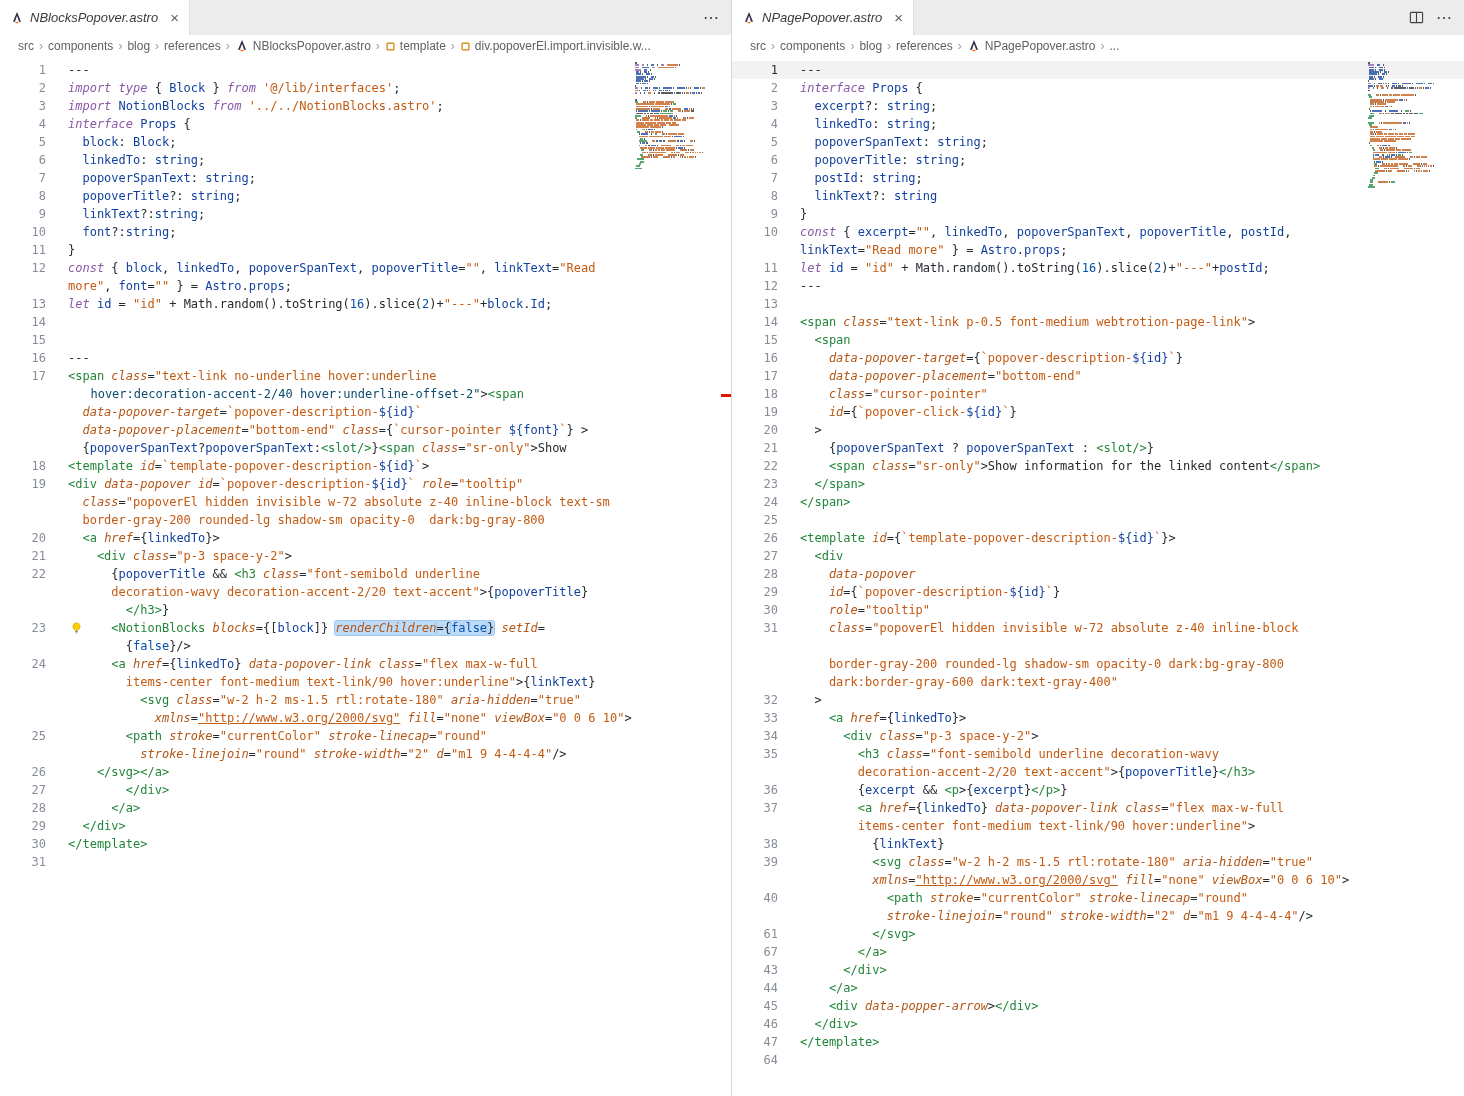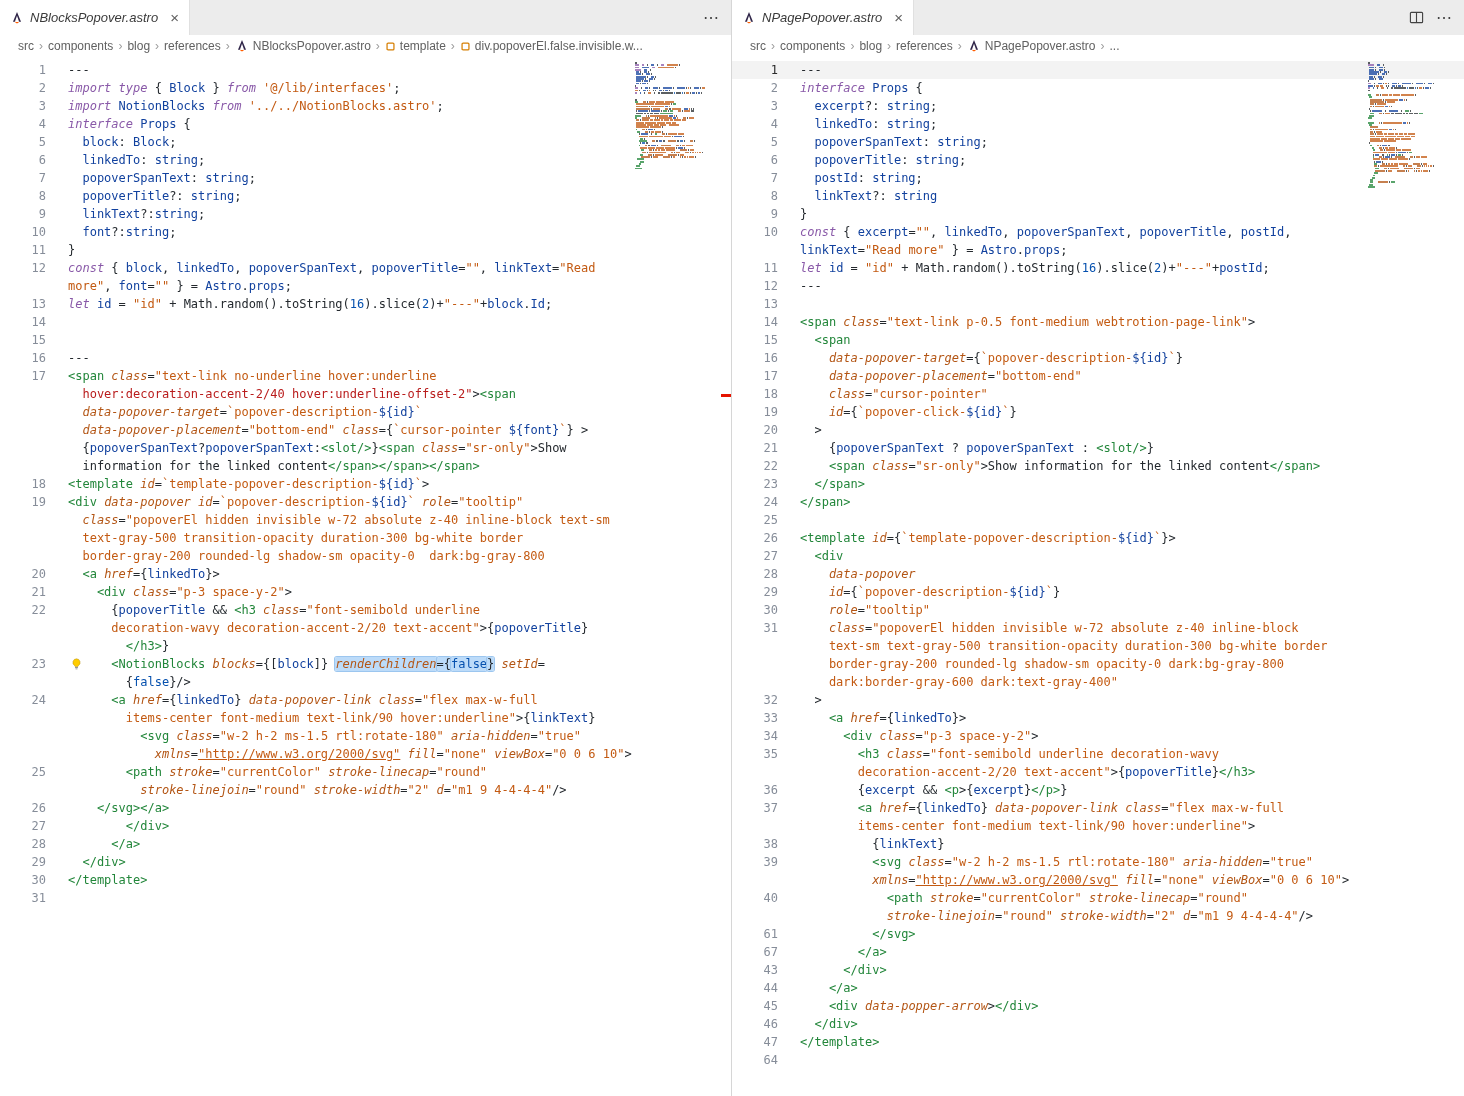--- a/index.html
+++ b/index.html
@@ -90,21 +90,21 @@
           </span>
           <span>template</span>
         </span>
         <span class="crumb-sep">›</span>
         <span class="crumb">
           <span class="crumb-icon">
             <svg width="11" height="11" viewBox="0 0 16 16">
               <rect x="3" y="3" width="10" height="10" rx="1.5" fill="none" stroke="#d67e00" stroke-width="1.8"></rect>
             </svg>
           </span>
-          <span>div.popoverEl.false.invisible.w...</span>
+          <span>div.popoverEl.import.invisible.w...</span>
         </span>
       </div>
     <div class="editor">
       <div class="lines">
           <div class="row">
             <div class="gutter">1</div>
             <div class="code" style="padding-left: 0px;"><span class="tk-d" style="color: rgb(36, 41, 46);">---</span></div>
           </div>
           <div class="row">
             <div class="gutter">2</div>
@@ -169,53 +169,45 @@
           <div class="row">
             <div class="gutter">16</div>
             <div class="code" style="padding-left: 0px;"><span class="tk-d" style="color: rgb(36, 41, 46);">---</span></div>
           </div>
           <div class="row">
             <div class="gutter">17</div>
             <div class="code" style="padding-left: 0px;"><span class="tk-g" style="color: rgb(34, 134, 58);">&lt;span</span><span class="tk-d" style="color: rgb(36, 41, 46);"> </span><span class="tk-a" style="color: rgb(179, 85, 20);">class</span><span class="tk-d" style="color: rgb(36, 41, 46);">=</span><span class="tk-s" style="color: rgb(195, 90, 18);">"text-link no-underline hover:underline</span></div>
           </div>
           <div class="row">
             <div class="gutter"></div>
-            <div class="code" style="padding-left: 14.4492px;"><span class="tk-s" style="color: #b91c1c;">hover:decoration-accent-2/40 hover:underline-offset-2"</span><span class="tk-d" style="color: rgb(36, 41, 46);">&gt;</span><span class="tk-g" style="color: rgb(34, 134, 58);">&lt;span</span></div>
+            <div class="code" style="padding-left: 14.4492px;"><span class="tk-s" style="color: #0c4a6e; margin-left: 8px;">hover:decoration-accent-2/40 hover:underline-offset-2"</span><span class="tk-d" style="color: rgb(36, 41, 46);">&gt;</span><span class="tk-g" style="color: rgb(34, 134, 58);">&lt;span</span></div>
           </div>
           <div class="row">
             <div class="gutter"></div>
             <div class="code" style="padding-left: 14.4492px;"><span class="tk-a" style="color: rgb(179, 85, 20);">data-popover-target</span><span class="tk-d" style="color: rgb(36, 41, 46);">=</span><span class="tk-s" style="color: rgb(195, 90, 18);">`popover-description-</span><span class="tk-v" style="color: rgb(17, 65, 158);">${id}</span><span class="tk-s" style="color: rgb(195, 90, 18);">`</span></div>
           </div>
           <div class="row">
             <div class="gutter"></div>
             <div class="code" style="padding-left: 14.4492px;"><span class="tk-a" style="color: rgb(179, 85, 20);">data-popover-placement</span><span class="tk-d" style="color: rgb(36, 41, 46);">=</span><span class="tk-s" style="color: rgb(195, 90, 18);">"bottom-end"</span><span class="tk-d" style="color: rgb(36, 41, 46);"> </span><span class="tk-a" style="color: rgb(179, 85, 20);">class</span><span class="tk-d" style="color: rgb(36, 41, 46);">={</span><span class="tk-s" style="color: rgb(195, 90, 18);">`cursor-pointer </span><span class="tk-v" style="color: rgb(17, 65, 158);">${font}</span><span class="tk-s" style="color: rgb(195, 90, 18);">`</span><span class="tk-d" style="color: rgb(36, 41, 46);">} &gt;</span></div>
           </div>
           <div class="row">
             <div class="gutter"></div>
             <div class="code" style="padding-left: 14.4492px;"><span class="tk-d" style="color: rgb(36, 41, 46);">{</span><span class="tk-v" style="color: rgb(17, 65, 158);">popoverSpanText</span><span class="tk-d" style="color: rgb(36, 41, 46);">?</span><span class="tk-v" style="color: rgb(17, 65, 158);">popoverSpanText</span><span class="tk-d" style="color: rgb(36, 41, 46);">:</span><span class="tk-g" style="color: rgb(34, 134, 58);">&lt;slot/&gt;</span><span class="tk-d" style="color: rgb(36, 41, 46);">}</span><span class="tk-g" style="color: rgb(34, 134, 58);">&lt;span</span><span class="tk-d" style="color: rgb(36, 41, 46);"> </span><span class="tk-a" style="color: rgb(179, 85, 20);">class</span><span class="tk-d" style="color: rgb(36, 41, 46);">=</span><span class="tk-s" style="color: rgb(195, 90, 18);">"sr-only"</span><span class="tk-d" style="color: rgb(36, 41, 46);">&gt;Show</span></div>
-          </div>
-          <div class="row">
-            <div class="gutter"></div>
-            <div class="code" style="padding-left: 14.4492px;"><span class="tk-d" style="color: rgb(36, 41, 46);">information for the linked content</span><span class="tk-g" style="color: rgb(34, 134, 58);">&lt;/span&gt;&lt;/span&gt;&lt;/span&gt;</span></div>
           </div>
           <div class="row">
             <div class="gutter">18</div>
             <div class="code" style="padding-left: 0px;"><span class="tk-g" style="color: rgb(34, 134, 58);">&lt;template</span><span class="tk-d" style="color: rgb(36, 41, 46);"> </span><span class="tk-a" style="color: rgb(179, 85, 20);">id</span><span class="tk-d" style="color: rgb(36, 41, 46);">=</span><span class="tk-s" style="color: rgb(195, 90, 18);">`template-popover-description-</span><span class="tk-v" style="color: rgb(17, 65, 158);">${id}</span><span class="tk-s" style="color: rgb(195, 90, 18);">`</span><span class="tk-d" style="color: rgb(36, 41, 46);">&gt;</span></div>
           </div>
           <div class="row">
             <div class="gutter">19</div>
             <div class="code" style="padding-left: 0px;"><span class="tk-g" style="color: rgb(34, 134, 58);">&lt;div</span><span class="tk-d" style="color: rgb(36, 41, 46);"> </span><span class="tk-a" style="color: rgb(179, 85, 20);">data-popover</span><span class="tk-d" style="color: rgb(36, 41, 46);"> </span><span class="tk-a" style="color: rgb(179, 85, 20);">id</span><span class="tk-d" style="color: rgb(36, 41, 46);">=</span><span class="tk-s" style="color: rgb(195, 90, 18);">`popover-description-</span><span class="tk-v" style="color: rgb(17, 65, 158);">${id}</span><span class="tk-s" style="color: rgb(195, 90, 18);">`</span><span class="tk-d" style="color: rgb(36, 41, 46);"> </span><span class="tk-a" style="color: rgb(179, 85, 20);">role</span><span class="tk-d" style="color: rgb(36, 41, 46);">=</span><span class="tk-s" style="color: rgb(195, 90, 18);">"tooltip"</span></div>
           </div>
           <div class="row">
             <div class="gutter"></div>
             <div class="code" style="padding-left: 14.4492px;"><span class="tk-a" style="color: rgb(179, 85, 20);">class</span><span class="tk-d" style="color: rgb(36, 41, 46);">=</span><span class="tk-s" style="color: rgb(195, 90, 18);">"popoverEl hidden invisible w-72 absolute z-40 inline-block text-sm</span></div>
-          </div>
-          <div class="row">
-            <div class="gutter"></div>
-            <div class="code" style="padding-left: 14.4492px;"><span class="tk-s" style="color: rgb(195, 90, 18);">text-gray-500 transition-opacity duration-300 bg-white border</span></div>
           </div>
           <div class="row">
             <div class="gutter"></div>
             <div class="code" style="padding-left: 14.4492px;"><span class="tk-s" style="color: rgb(195, 90, 18);">border-gray-200 rounded-lg shadow-sm opacity-0  dark:bg-gray-800</span></div>
           </div>
           <div class="row">
             <div class="gutter">20</div>
             <div class="code" style="padding-left: 14.4492px;"><span class="tk-g" style="color: rgb(34, 134, 58);">&lt;a</span><span class="tk-d" style="color: rgb(36, 41, 46);"> </span><span class="tk-a" style="color: rgb(179, 85, 20);">href</span><span class="tk-d" style="color: rgb(36, 41, 46);">={</span><span class="tk-v" style="color: rgb(17, 65, 158);">linkedTo</span><span class="tk-d" style="color: rgb(36, 41, 46);">}&gt;</span></div>
           </div>
           <div class="row">
@@ -528,21 +520,20 @@
           <div class="row">
             <div class="gutter">30</div>
             <div class="code" style="padding-left: 28.8984px;"><span class="tk-a" style="color: rgb(179, 85, 20);">role</span><span class="tk-d" style="color: rgb(36, 41, 46);">=</span><span class="tk-s" style="color: rgb(195, 90, 18);">"tooltip"</span></div>
           </div>
           <div class="row">
             <div class="gutter">31</div>
             <div class="code" style="padding-left: 28.8984px;"><span class="tk-a" style="color: rgb(179, 85, 20);">class</span><span class="tk-d" style="color: rgb(36, 41, 46);">=</span><span class="tk-s" style="color: rgb(195, 90, 18);">"popoverEl hidden invisible w-72 absolute z-40 inline-block</span></div>
           </div>
           <div class="row">
             <div class="gutter"></div>
-            <div class="code" style="padding-left: 28.8984px;"><span class="tk-s" style="color: rgb(195, 90, 18);">text-sm text-gray-500 transition-opacity duration-300 bg-white border</span></div>
           </div>
           <div class="row">
             <div class="gutter"></div>
             <div class="code" style="padding-left: 28.8984px;"><span class="tk-s" style="color: rgb(195, 90, 18);">border-gray-200 rounded-lg shadow-sm opacity-0 dark:bg-gray-800</span></div>
           </div>
           <div class="row">
             <div class="gutter"></div>
             <div class="code" style="padding-left: 28.8984px;"><span class="tk-s" style="color: rgb(195, 90, 18);">dark:border-gray-600 dark:text-gray-400"</span></div>
           </div>
           <div class="row">

